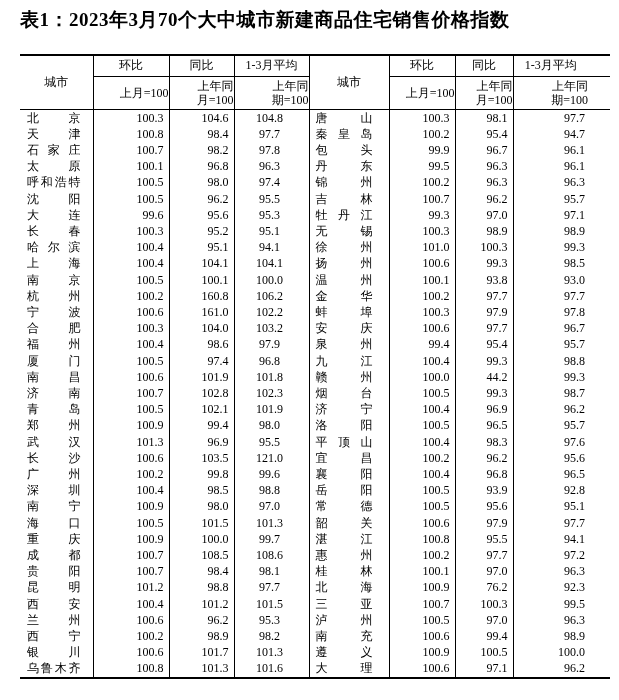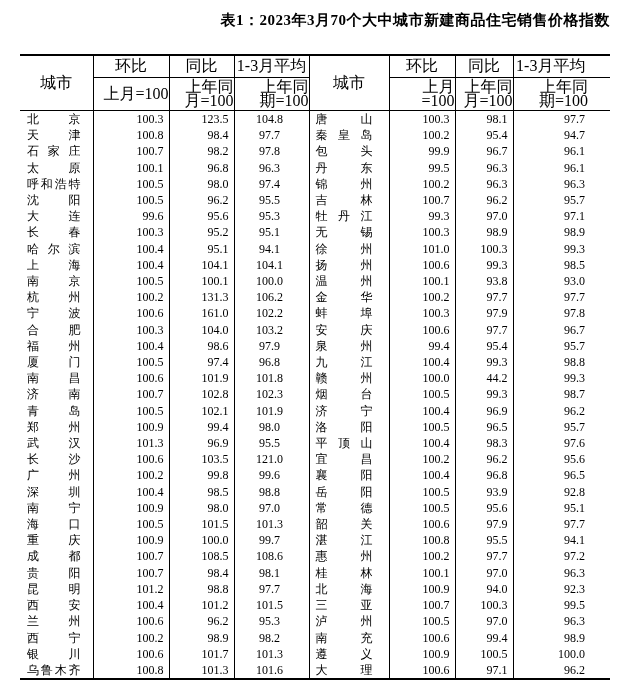--- a/index.html
+++ b/index.html
@@ -13,37 +13,37 @@
   }
   .page {
     position: relative;
     width: 619px;
     height: 700px;
     overflow: hidden;
   }
   .title {
     margin: 11px 9px 0 20px;
     width: 590px;
-    text-align: right;
-    font-size: 15px;
+    text-align: left;
+    font-size: 19px;
     font-weight: bold;
     line-height: 18px;
     letter-spacing: 0.5px;
   }
   table.idx {
     margin: 25px 0 0 20px;
     width: 590px;
     table-layout: fixed;
     border-collapse: collapse;
     border-top: 2px solid #000;
     border-bottom: 2px solid #000;
   }
   thead th {
     font-weight: normal;
-    font-size: 16px;
+    font-size: 12px;
     text-align: center;
     vertical-align: middle;
     padding: 0;
     border-bottom: 1px solid #000;
   }
   thead tr.h1 { height: 21px; }
   thead tr.h2 { height: 33px; }
   .sub { white-space: pre-line; line-height: 14px; text-align: right; }
   .v { border-right: 1px solid #000; }
   tbody tr { height: 16.2px; }
@@ -103,21 +103,21 @@
         <th class="v sub">上年同
 月=100</th>
         <th class="sub pad-r">上年同
 期=100</th>
       </tr>
     </thead>
     <tbody>
         <tr>
           <td class="city city-l v">北京</td>
           <td class="num v">100.3</td>
-          <td class="num v">123.5</td>
+          <td class="num v">104.6</td>
           <td class="num num-avg-l v">104.8</td>
           <td class="city city-r v">唐山</td>
           <td class="num v">100.3</td>
           <td class="num v">98.1</td>
           <td class="num num-avg-r">97.7</td>
         </tr>
         <tr>
           <td class="city city-l v">天津</td>
           <td class="num v">100.8</td>
           <td class="num v">98.4</td>
@@ -213,21 +213,21 @@
           <td class="num v">100.1</td>
           <td class="num num-avg-l v">100.0</td>
           <td class="city city-r v">温州</td>
           <td class="num v">100.1</td>
           <td class="num v">93.8</td>
           <td class="num num-avg-r">93.0</td>
         </tr>
         <tr>
           <td class="city city-l v">杭州</td>
           <td class="num v">100.2</td>
-          <td class="num v">131.3</td>
+          <td class="num v">160.8</td>
           <td class="num num-avg-l v">106.2</td>
           <td class="city city-r v">金华</td>
           <td class="num v">100.2</td>
           <td class="num v">97.7</td>
           <td class="num num-avg-r">97.7</td>
         </tr>
         <tr>
           <td class="city city-l v">宁波</td>
           <td class="num v">100.6</td>
           <td class="num v">161.0</td>
@@ -397,21 +397,21 @@
           <td class="num v">97.0</td>
           <td class="num num-avg-r">96.3</td>
         </tr>
         <tr>
           <td class="city city-l v">昆明</td>
           <td class="num v">101.2</td>
           <td class="num v">98.8</td>
           <td class="num num-avg-l v">97.7</td>
           <td class="city city-r v">北海</td>
           <td class="num v">100.9</td>
-          <td class="num v">94.0</td>
+          <td class="num v">76.2</td>
           <td class="num num-avg-r">92.3</td>
         </tr>
         <tr>
           <td class="city city-l v">西安</td>
           <td class="num v">100.4</td>
           <td class="num v">101.2</td>
           <td class="num num-avg-l v">101.5</td>
           <td class="city city-r v">三亚</td>
           <td class="num v">100.7</td>
           <td class="num v">100.3</td>

